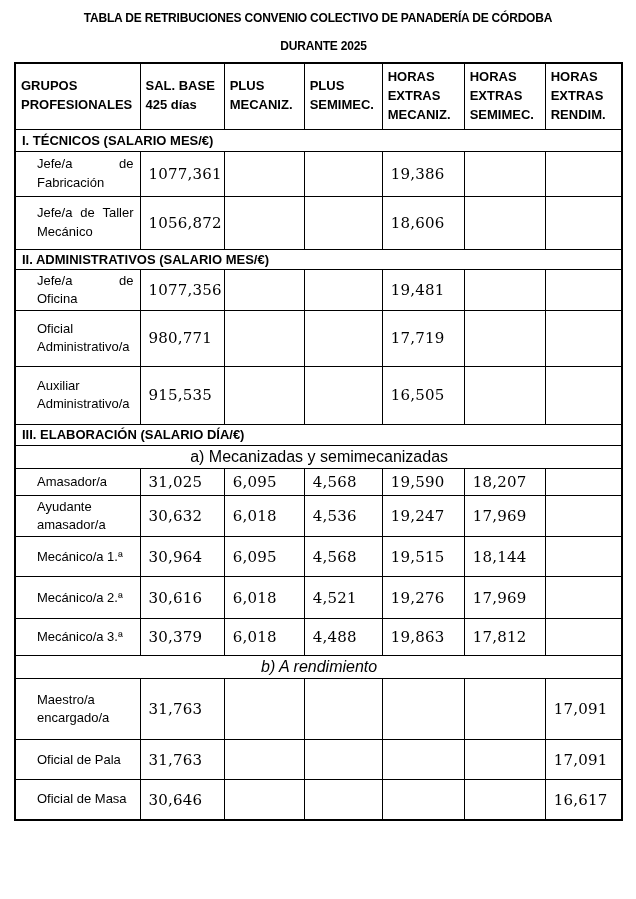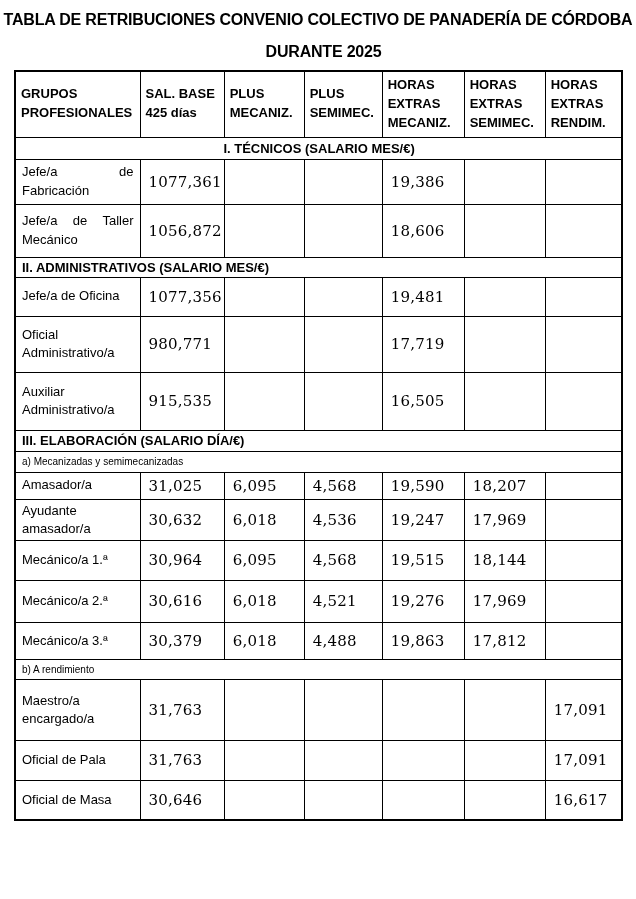--- a/index.html
+++ b/index.html
@@ -12,21 +12,21 @@
     position: relative;
     width: 636px;
     height: 899px;
     background: #ffffff;
     font-family: "Liberation Sans", sans-serif;
     overflow: hidden;
   }
   .doc-title {
     text-align: center;
     font-weight: bold;
-    font-size: 16px;
+    font-size: 12px;
     letter-spacing: -0.2px;
     font-family: "Liberation Sans", sans-serif;
   }
   .doc-title.line1 { padding-top: 11px; }
   .doc-title.line2 { padding-top: 14px; margin-left: 11px; }
 
   table.salary-table {
     border-collapse: collapse;
     table-layout: fixed;
     margin: 9px 0 0 14px;
@@ -44,38 +44,39 @@
     font-weight: bold;
     font-size: 13px;
     text-align: left;
     padding: 2px 3px 2px 5px;
     line-height: 1.45;
   }
   td.label-cell {
     font-size: 13px;
     line-height: 1.4;
     text-align: justify;
-    padding: 2px 6px 2px 6px;
+    padding: 2px 6px 2px 21px;
   }
   td.num-cell {
     font-family: "DejaVu Serif", serif;
     font-size: 15px;
     text-align: left;
     padding: 2px 2px 2px 8px;
     letter-spacing: 0.2px;
   }
   td.section-cell {
     font-weight: bold;
     font-size: 13px;
     padding: 2px 5px 2px 6px;
   }
   td.subsection-cell {
     font-weight: normal;
-    font-size: 10px;
+    font-size: 16px;
     padding: 2px 5px 2px 6px;
+    text-align: center;
   }
 </style>
 </head>
 <body>
 
 <div class="page">
   <div class="doc-title line1">TABLA DE RETRIBUCIONES CONVENIO COLECTIVO DE PANADERÍA DE CÓRDOBA</div>
   <div class="doc-title line2">DURANTE 2025</div>
 
   <table class="salary-table">
@@ -93,21 +94,21 @@
           <th>GRUPOS PROFESIONALES</th>
           <th>SAL. BASE 425 días</th>
           <th>PLUS MECANIZ.</th>
           <th>PLUS SEMIMEC.</th>
           <th>HORAS EXTRAS MECANIZ.</th>
           <th>HORAS EXTRAS SEMIMEC.</th>
           <th>HORAS EXTRAS RENDIM.</th>
         </tr>
       </thead>
     <tbody id="tbody">
-        <tr style="height: 22px; text-align: center;">
+        <tr style="height: 22px;">
           <td colspan="7" class="section-cell">I. TÉCNICOS (SALARIO MES/€)</td>
         </tr>
         <tr style="height: 45px;">
           <td class="label-cell">Jefe/a de Fabricación</td>
           <td class="num-cell">1077,361</td>
           <td class="num-cell"></td>
           <td class="num-cell"></td>
           <td class="num-cell">19,386</td>
           <td class="num-cell"></td>
           <td class="num-cell"></td>
@@ -195,21 +196,21 @@
         </tr>
         <tr style="height: 37px;">
           <td class="label-cell">Mecánico/a 3.ª</td>
           <td class="num-cell">30,379</td>
           <td class="num-cell">6,018</td>
           <td class="num-cell">4,488</td>
           <td class="num-cell">19,863</td>
           <td class="num-cell">17,812</td>
           <td class="num-cell"></td>
         </tr>
-        <tr style="height: 20px;">
+        <tr style="height: 20px; font-style: italic;">
           <td colspan="7" class="subsection-cell">b) A rendimiento</td>
         </tr>
         <tr style="height: 61px;">
           <td class="label-cell">Maestro/a encargado/a</td>
           <td class="num-cell">31,763</td>
           <td class="num-cell"></td>
           <td class="num-cell"></td>
           <td class="num-cell"></td>
           <td class="num-cell"></td>
           <td class="num-cell">17,091</td>

